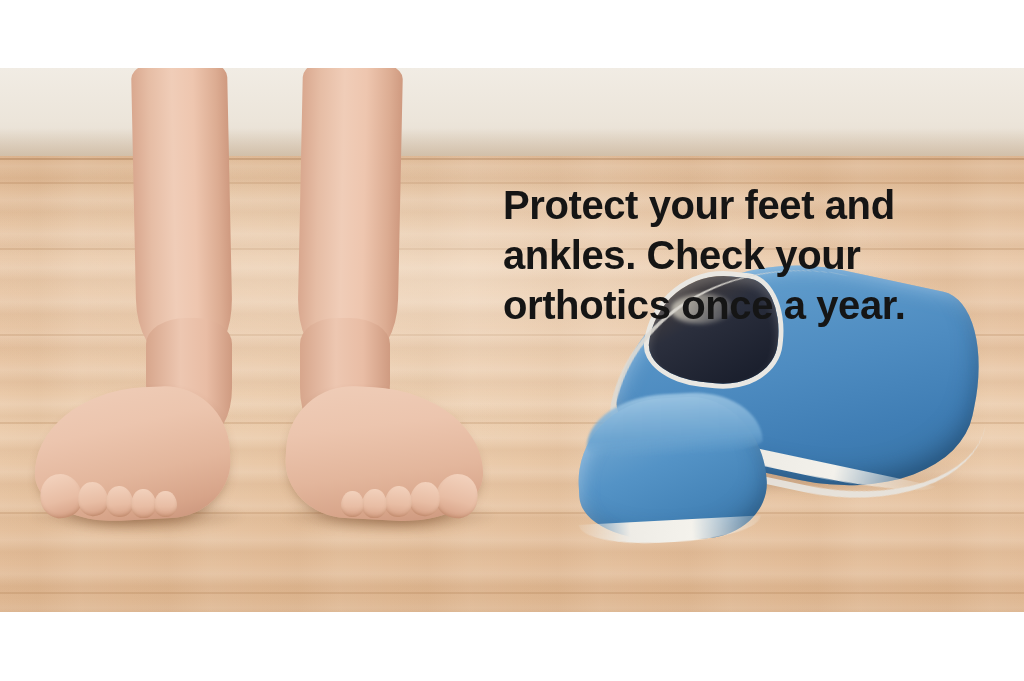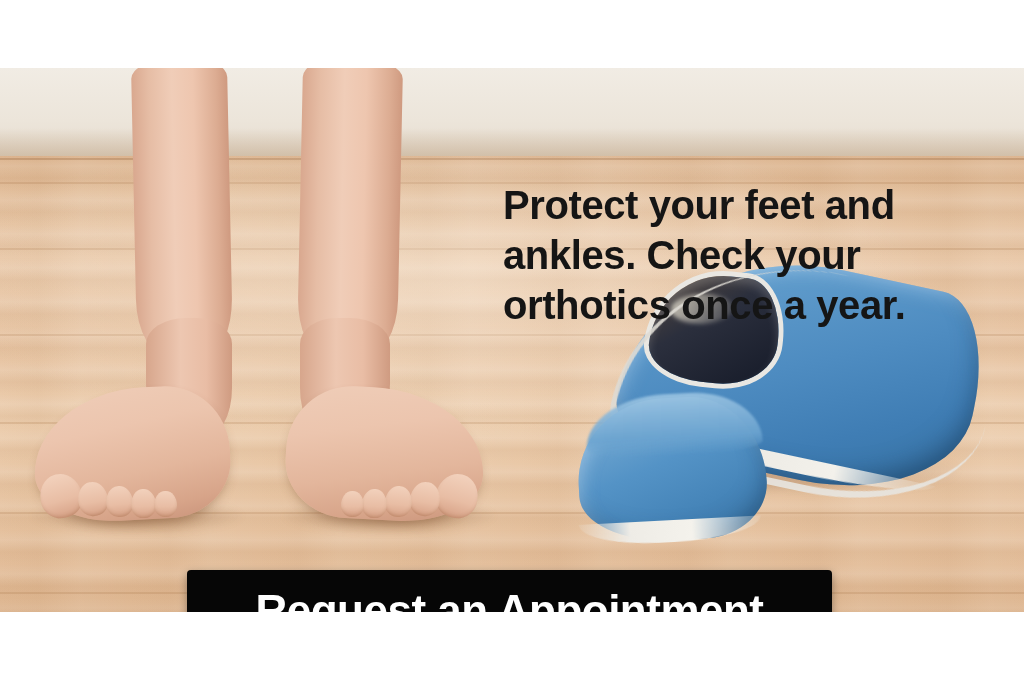--- a/index.html
+++ b/index.html
@@ -376,16 +376,15 @@
         <div class="shell"></div>
         <div class="lip"></div>
         <div class="rim-white"></div>
       </div>
     </div>
 
     <h1 class="headline">Protect your feet and
 ankles. Check your
 orthotics once a year.</h1>
 
-    <button class="cta">Request an Appointment</button>
 
   </div>
 </div>
 
 </body></html>

